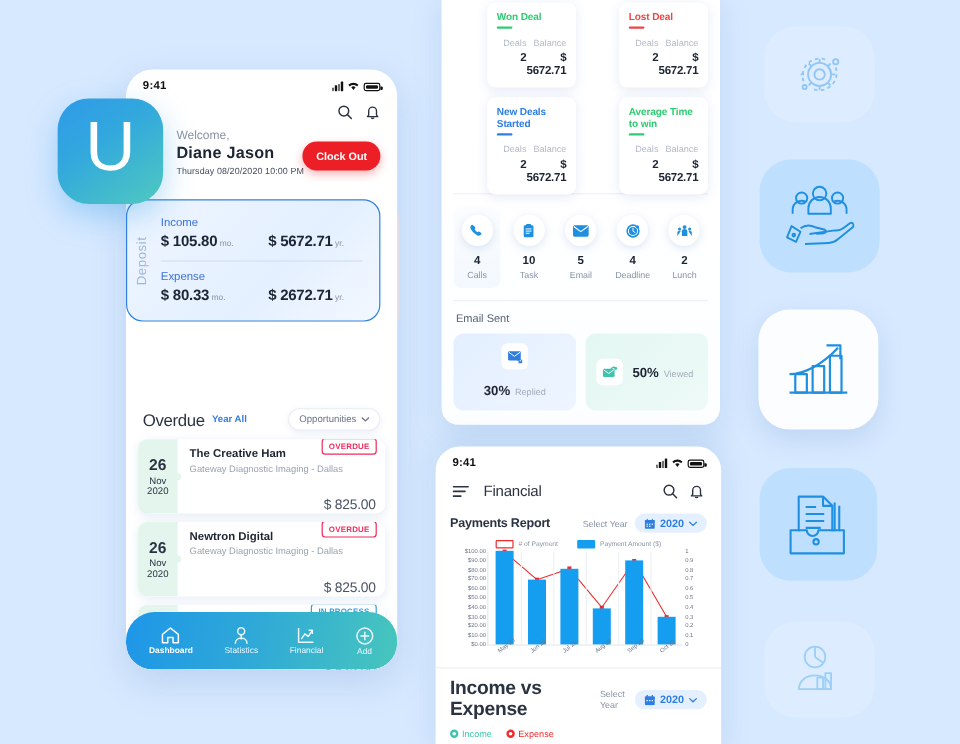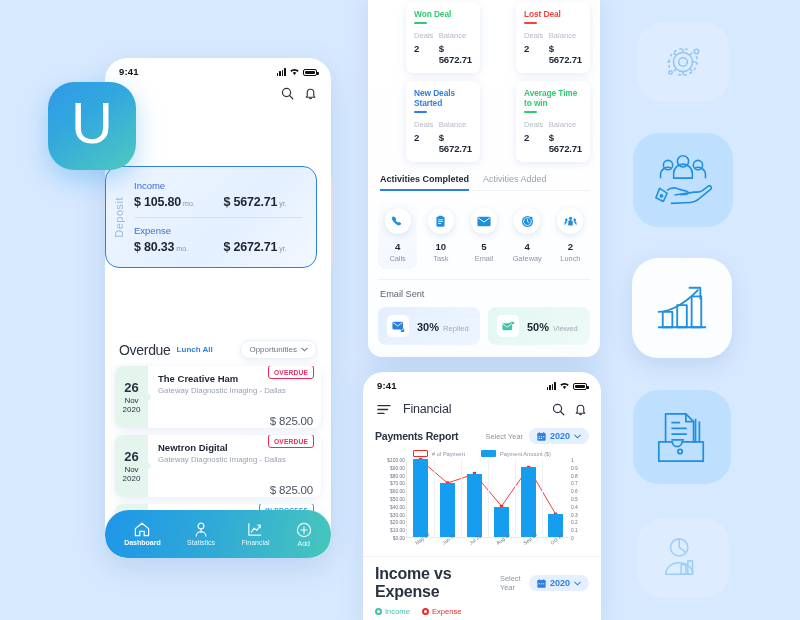--- a/index.html
+++ b/index.html
@@ -130,21 +130,21 @@
     padding: 8px 10px 12px 10px;
   }
   .deal-grid { display:grid; grid-template-columns: 1fr 1fr; gap: 8px; }
   .deal-card {
     background:#fff; border-radius:7px; padding: 7px 8px 8px 8px;
     box-shadow: 0 2px 9px rgba(60,110,180,.13);
     margin-left: 28px;
   }
   .deal-title { font-size: 8.4px; font-weight:bold; letter-spacing:-.1px;}
   .deal-rule { width:13px; height:2px; border-radius:1px; margin: 3px 0 7px 0;}
-  .deal-cols { display:flex; }
+  .deal-cols { display:flex;text-align:right; }
   .deal-col { flex:1; }
   .deal-col:last-child { flex: 1.25; }
   .deal-ch { font-size: 7.6px; color:#b3bac6; }
   .deal-cv { font-size: 9.6px; font-weight:bold; color:#1d2433; margin-top:3px; letter-spacing:-.2px;}
 
   .tabs { display:flex; gap: 14px; margin: 12px 0 0 2px; }
   .atab { font-size: 9px; color:#9aa2b1; padding-bottom: 5px; cursor:pointer; }
   .atab.on { color:#1d2433; font-weight:bold; border-bottom: 2px solid #2f7fe0; }
   .atab-line { height:1px; background:#eef1f6; margin-top:-1px; }
 
@@ -159,21 +159,21 @@
     box-shadow: 0 2px 7px rgba(60,110,180,.17);
     display:flex; align-items:center; justify-content:center;
   }
   .act-n { font-size: 9.6px; font-weight:bold; color:#1d2433; margin-top:7px;}
   .act-l { font-size: 7.4px; color:#8a93a5; margin-top:2px;}
 
   .email-sec { margin-top: 10px; border-top:1px solid #eef1f6; padding-top: 9px;}
   .email-t { font-size: 9.2px; color:#5a6374; margin-left:2px;}
   .email-row { display:flex; gap:8px; margin-top:8px; }
   .email-card { flex:1; border-radius:8px; padding:8px 9px; display:flex; align-items:center; gap:8px;}
-  .ec-blue { background: linear-gradient(135deg,#e3efff,#eef5ff);}
+  .ec-blue { background: linear-gradient(135deg,#e3efff,#eef5ff); flex-direction: column;}
   .ec-teal { background: linear-gradient(135deg,#e3f7f2,#eefaf7);}
   .ec-ic { width:22px; height:22px; border-radius:5px; background:#fff; display:flex; align-items:center; justify-content:center;}
   .ec-pct { font-size:11px; font-weight:bold; color:#1d2433; }
   .ec-lbl { font-size:7.6px; color:#a3abb8; margin-left:4px;}
 
   
   .phone2 {
     position:absolute; left:363px; top:372px; width:238px; height:260px;
     background:#fff; border-radius: 20px 20px 0 0;
     box-shadow: 0 -4px 26px rgba(60,110,180,.14);
@@ -350,24 +350,20 @@
               <div class="deal-cv">2</div>
             </div>
           <div class="deal-col">
               <div class="deal-ch">Balance</div>
               <div class="deal-cv">$ 5672.71</div>
             </div>
         </div>
       </div>
     </div>
 
-    <div class="tabs">
-      <div class="atab on">Activities Completed</div>
-      <div class="atab">Activities Added</div>
-    </div>
     <div class="atab-line"></div>
 
     <div class="acts">
       <div class="act">
         <div class="act-ic">
           <svg width="13" height="13" viewBox="0 0 16 16" fill="#1f8fe0">
               <path d="M3.2 1.5c-.5 0-1 .3-1.3.8L1.3 3.6c-.3.6-.2 1.3.1 1.9 1.6 3.1 4 5.5 7.1 7.1.6.3 1.3.4 1.9.1l1.3-.6c.5-.3.8-.8.8-1.3 0-.4-.2-.8-.5-1l-1.5-1c-.4-.3-.9-.3-1.3 0l-.7.5c-1.2-.7-2.2-1.7-2.9-2.9l.5-.7c.3-.4.3-.9 0-1.3l-1-1.5c-.2-.3-.6-.5-1-.5z"></path>
             </svg>
         </div>
         <div class="act-n">4</div>
@@ -401,21 +397,21 @@
       <div class="act">
         <div class="act-ic">
           <svg width="13" height="13" viewBox="0 0 16 16" fill="#1f8fe0">
               <path d="M8 1.2A6.8 6.8 0 1 0 8 14.8 6.8 6.8 0 0 0 8 1.2zm0 1.6a5.2 5.2 0 1 1 0 10.4A5.2 5.2 0 0 1 8 2.8z"></path>
               <circle cx="8" cy="8" r="4.2"></circle>
               <path d="M8 5.2v3l2 1.3" stroke="#fff" stroke-width="1" fill="none" stroke-linecap="round"></path>
               <circle cx="12.6" cy="3.6" r="1.6"></circle>
             </svg>
         </div>
         <div class="act-n">4</div>
-        <div class="act-l">Gateway</div>
+        <div class="act-l">Deadline</div>
       </div>
       <div class="act">
         <div class="act-ic">
           <svg width="13" height="13" viewBox="0 0 16 16" fill="#1f8fe0">
               <circle cx="8" cy="4" r="2"></circle>
               <path d="M5.2 13V8.4c0-1.5 1.3-2.4 2.8-2.4s2.8.9 2.8 2.4V13z"></path>
               <circle cx="2.8" cy="6" r="1.6"></circle>
               <path d="M.6 13V9.6c0-1.1.9-1.9 2.2-1.9.5 0 1 .1 1.3.3"></path>
               <circle cx="13.2" cy="6" r="1.6"></circle>
               <path d="M15.4 13V9.6c0-1.1-.9-1.9-2.2-1.9-.5 0-1 .1-1.3.3"></path>
@@ -648,26 +644,32 @@
       <div class="p1-icons">
         <svg width="13" height="13" viewBox="0 0 16 16" fill="none" stroke="#2b3342" stroke-width="1.5">
             <circle cx="6.8" cy="6.8" r="5"></circle>
             <path d="M10.5 10.5L14.5 14.5" stroke-linecap="round"></path>
           </svg>
         <svg width="13" height="13" viewBox="0 0 16 16" fill="none" stroke="#2b3342" stroke-width="1.4">
             <path d="M4 11V6.8a4 4 0 0 1 8 0V11l1.3 1.6H2.7z" stroke-linejoin="round"></path>
             <path d="M6.6 13.6a1.6 1.6 0 0 0 2.8 0"></path>
           </svg>
       </div>
+      <div class="p1-welcome">
+        <div class="wel-label">Welcome,</div>
+        <div class="wel-name">Diane Jason</div>
+        <div class="wel-date">Thursday 08/20/2020 10:00 PM</div>
+        <button class="clockout">Clock Out</button>
+      </div>
     </div>
 
     <div class="overdue-wrap">
       <div class="ov-head">
         <div class="ov-title">Overdue</div>
-        <div class="ov-viewall">Lunch All</div>
+        <div class="ov-viewall">Year All</div>
         <div class="ov-select">
           <span>Opportunities</span>
           <svg width="7" height="5" viewBox="0 0 8 5" fill="none" stroke="#6b7485" stroke-width="1.2">
               <path d="M.8 1L4 4 7.2 1" stroke-linecap="round"></path>
             </svg>
         </div>
       </div>
 
       <div class="ov-item">
         <div class="ov-date">

